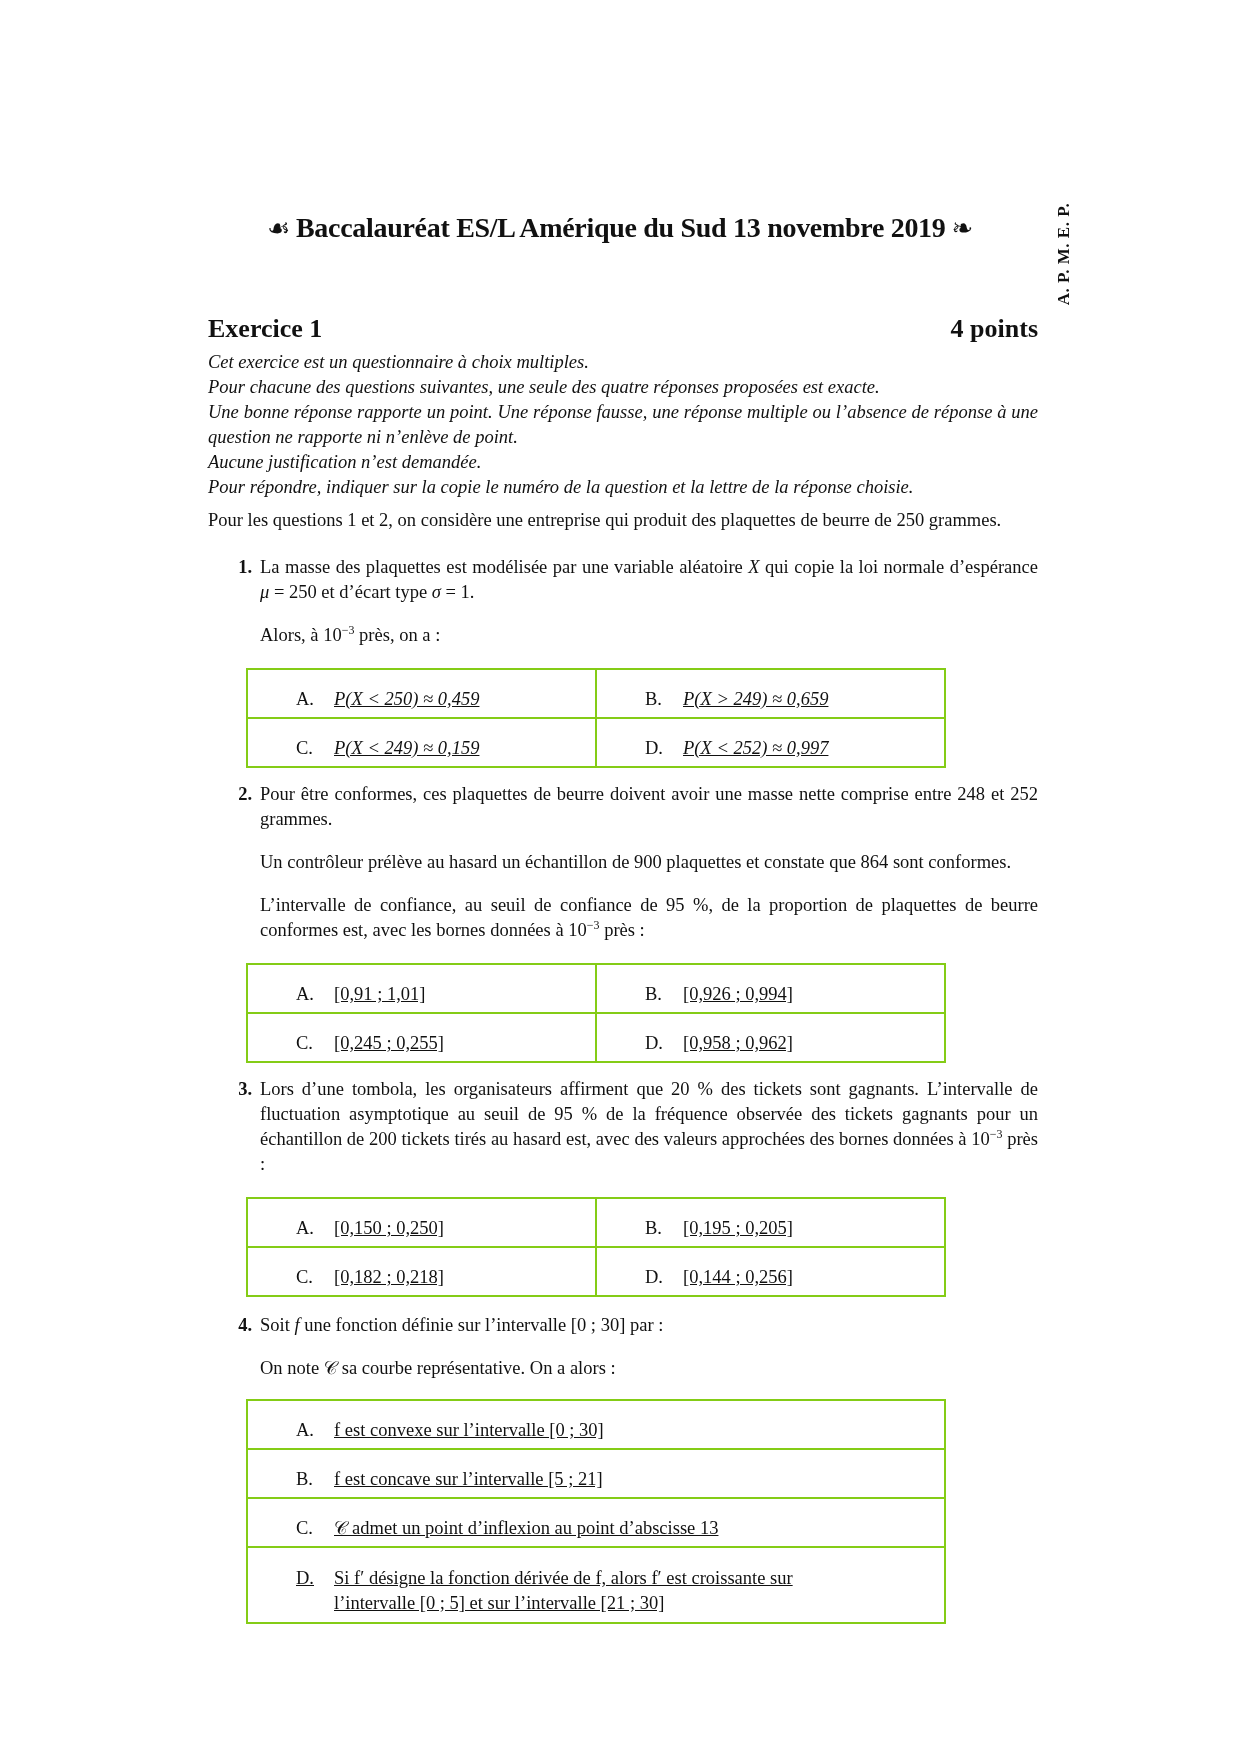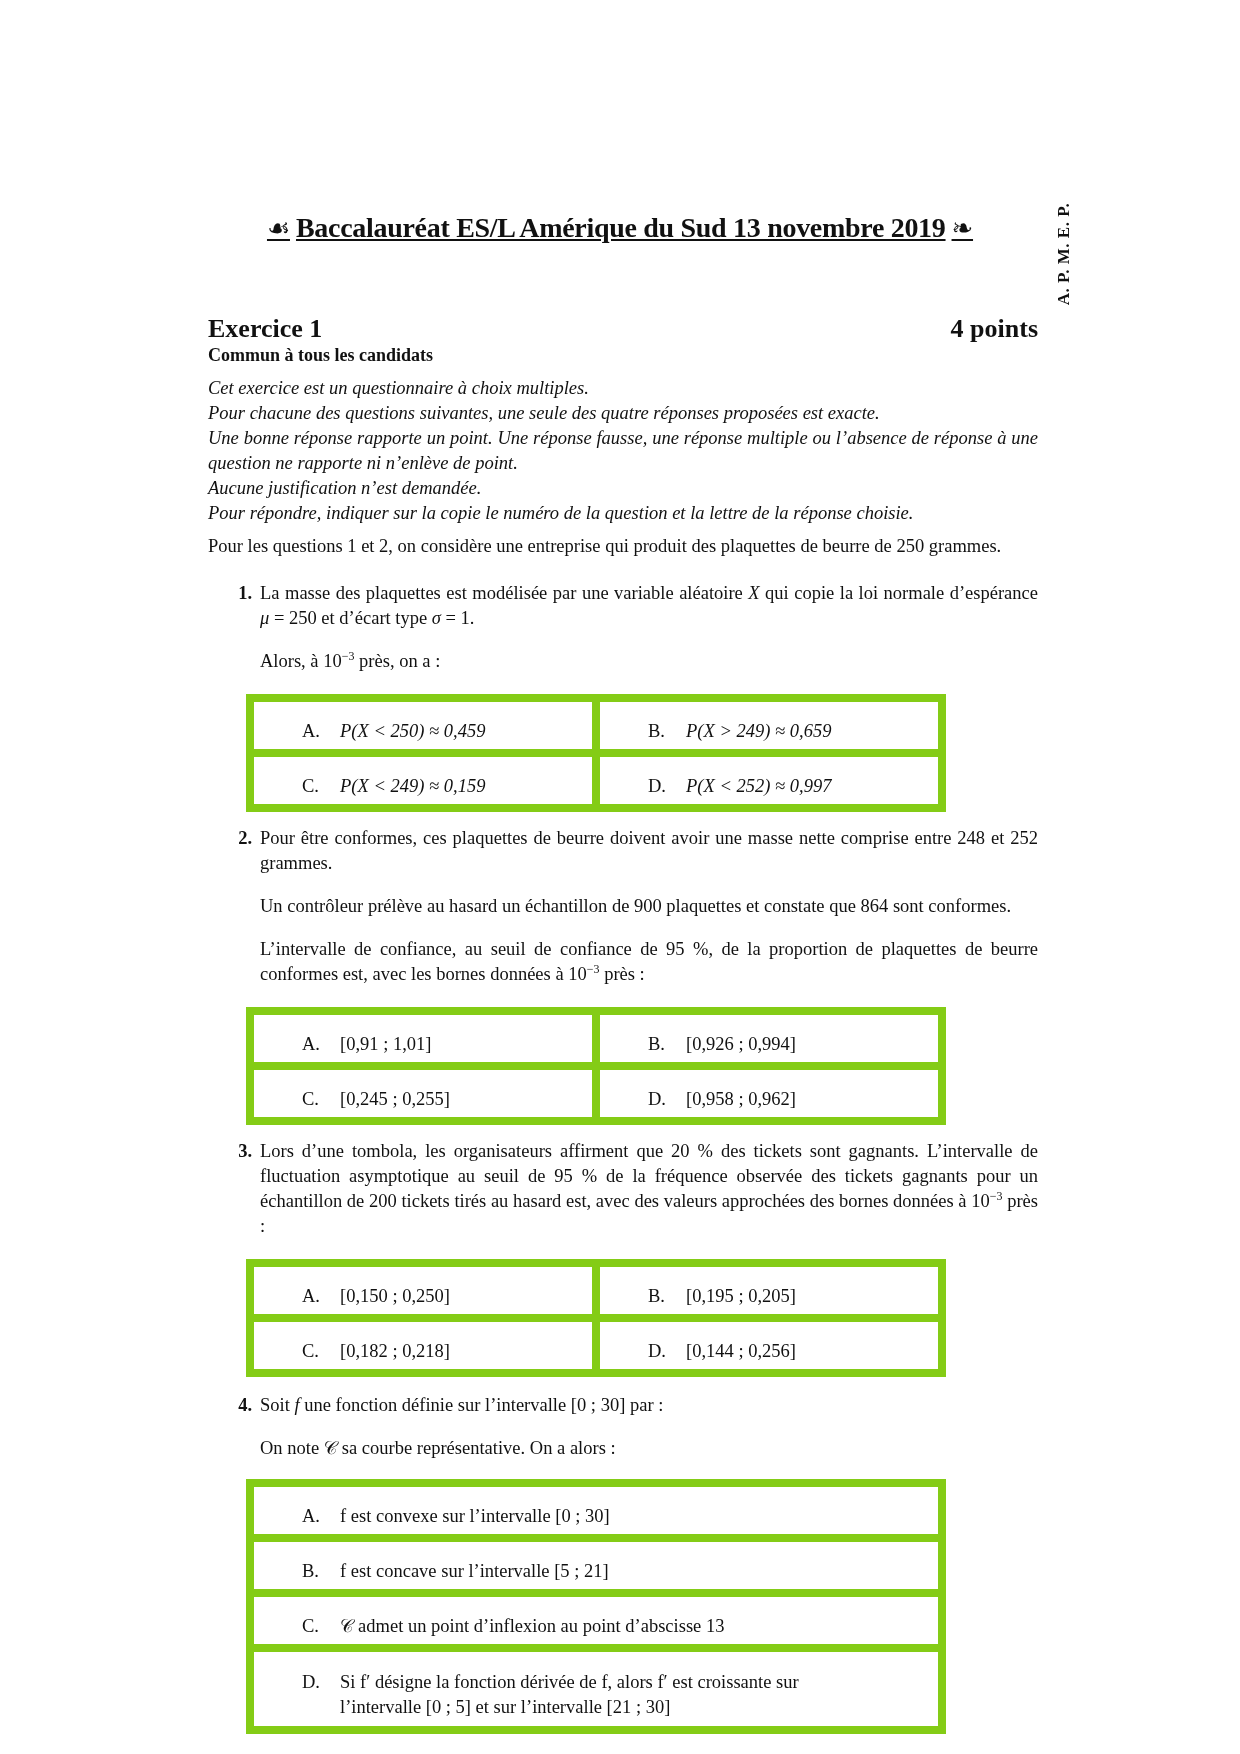--- a/index.html
+++ b/index.html
@@ -11,39 +11,39 @@
     .side-label {
       position: absolute; left: 1052px; top: 198px; width: 24px; height: 112px;
     }
     .side-label span {
       position: absolute; left: 50%; top: 50%;
       transform: translate(-50%, -50%) rotate(-90deg);
       white-space: nowrap; font-weight: bold; font-size: 17px; letter-spacing: 0.5px;
     }
     .title {
       position: absolute; left: 0; width: 1240px; top: 212px; text-align: center;
-      font-weight: bold; font-size: 28px; letter-spacing: -0.3px; text-decoration: underline;
+      font-weight: bold; font-size: 28px; letter-spacing: -0.3px;
     }
     .title .orn { font-weight: normal; font-size: 26px; margin: 0 6px; }
     .content { position: absolute; left: 208px; top: 316px; width: 830px; font-size: 18.5px; line-height: 25px; }
     .ex-head { display: flex; justify-content: space-between; font-weight: bold; font-size: 26px; line-height: 26px; }
     .ex-sub { font-weight: bold; font-size: 18px; margin-top: 0px; line-height: 26px; }
     .intro { font-style: italic; margin-top: 8px; }
     .intro p { margin: 0; }
     .lead { margin-top: 8px; }
     .q { display: flex; margin-top: 20px; }
     .q-num { width: 52px; text-align: right; padding-right: 8px; box-sizing: border-box; font-weight: bold; flex: none; }
     .q-body { flex: 1; }
     .q-body p { margin: 0; }
     .q-body p + p { margin-top: 18px; }
     .just { text-align: justify; }
     sup { font-size: 12px; vertical-align: 7px; line-height: 0; }
     .m { font-style: italic; }
     table.ans { border-collapse: collapse; margin: 16px 0 0 38px; width: 700px; }
-    table.ans td { border: 8px solid #84cc16; height: 35px; padding: 12px 0 0 48px; vertical-align: middle; }
+    table.ans td { border: 2px solid #84cc16; height: 35px; padding: 12px 0 0 48px; vertical-align: middle; text-decoration: underline; }
     table.ans.grid td { width: 50%; }
     .lt { display: inline-block; width: 38px; }
     table.ans.rows td { padding-left: 48px; }
     table.ans.rows td.tall { height: 62px; }
     .rowflex { display: flex; }
     .formula { text-align: center; margin: 20px 0 18px 0; }
   </style>
 </head>
 <body>
 
@@ -53,21 +53,20 @@
 
 <div class="title">
   <span class="orn">☙</span><span>Baccalauréat ES/L Amérique du Sud 13 novembre 2019</span><span class="orn">❧</span>
 </div>
 
 <div class="content">
   <div class="ex-head">
     <span>Exercice 1</span>
     <span>4 points</span>
   </div>
-  <div class="ex-sub">Commun à tous les candidats</div>
 
   <div class="intro">
     <p>Cet exercice est un questionnaire à choix multiples.</p>
     <p>Pour chacune des questions suivantes, une seule des quatre réponses proposées est exacte.</p>
     <p class="just">Une bonne réponse rapporte un point. Une réponse fausse, une réponse multiple ou l’absence de réponse à une question ne rapporte ni n’enlève de point.</p>
     <p>Aucune justification n’est demandée.</p>
     <p>Pour répondre, indiquer sur la copie le numéro de la question et la lettre de la réponse choisie.</p>
   </div>
 
   <div class="lead just">Pour les questions 1 et 2, on considère une entreprise qui produit des plaquettes de beurre de 250 grammes.</div>

